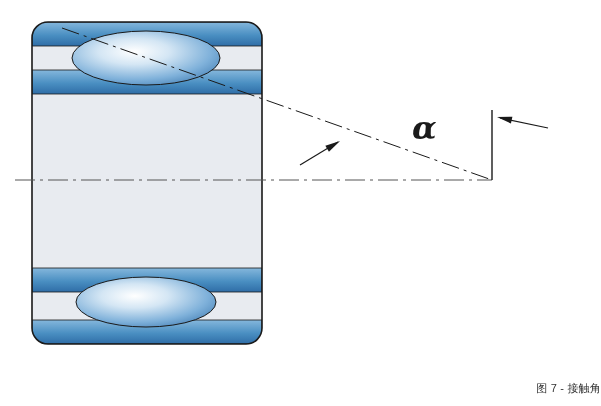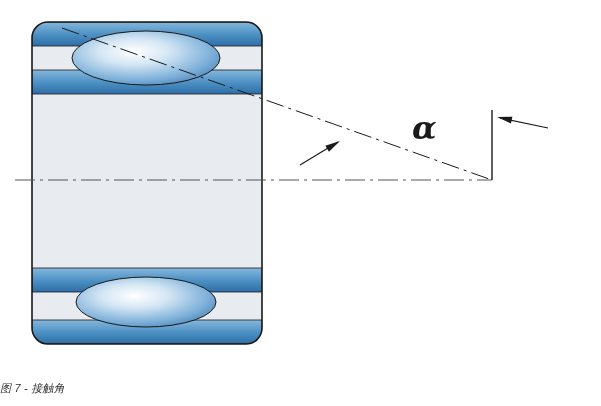--- a/index.html
+++ b/index.html
@@ -23,25 +23,24 @@
     height:406px;
     background:var(--background);
     overflow:hidden;
   }
   .stage svg{display:block;}
   .figure-caption{
     position:absolute;
     left:0;
     bottom:10px;
     width:100%;
-    text-align:left;
+    text-align:right;
     font-size:11px;
     color:var(--caption-color);
     letter-spacing:0.2px;
-    font-style:italic;
   }
   .alpha-text{
     font-family:"DejaVu Serif", serif;
     font-style:italic;
     font-weight:bold;
     font-size:32px;
     fill:var(--line-black);
   }
 </style>
 </head>

